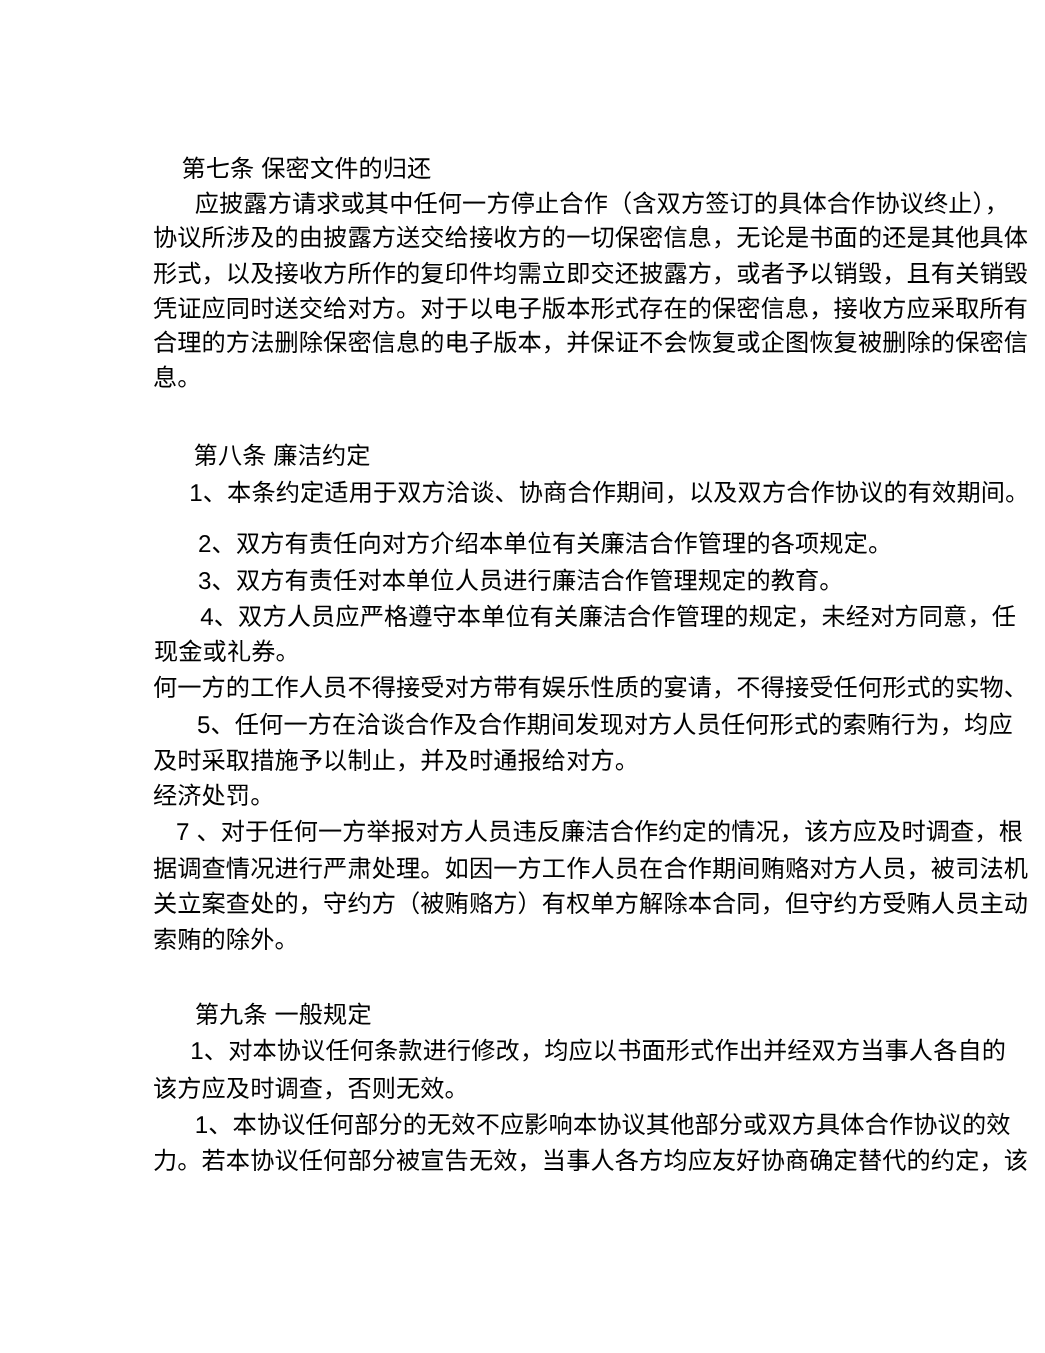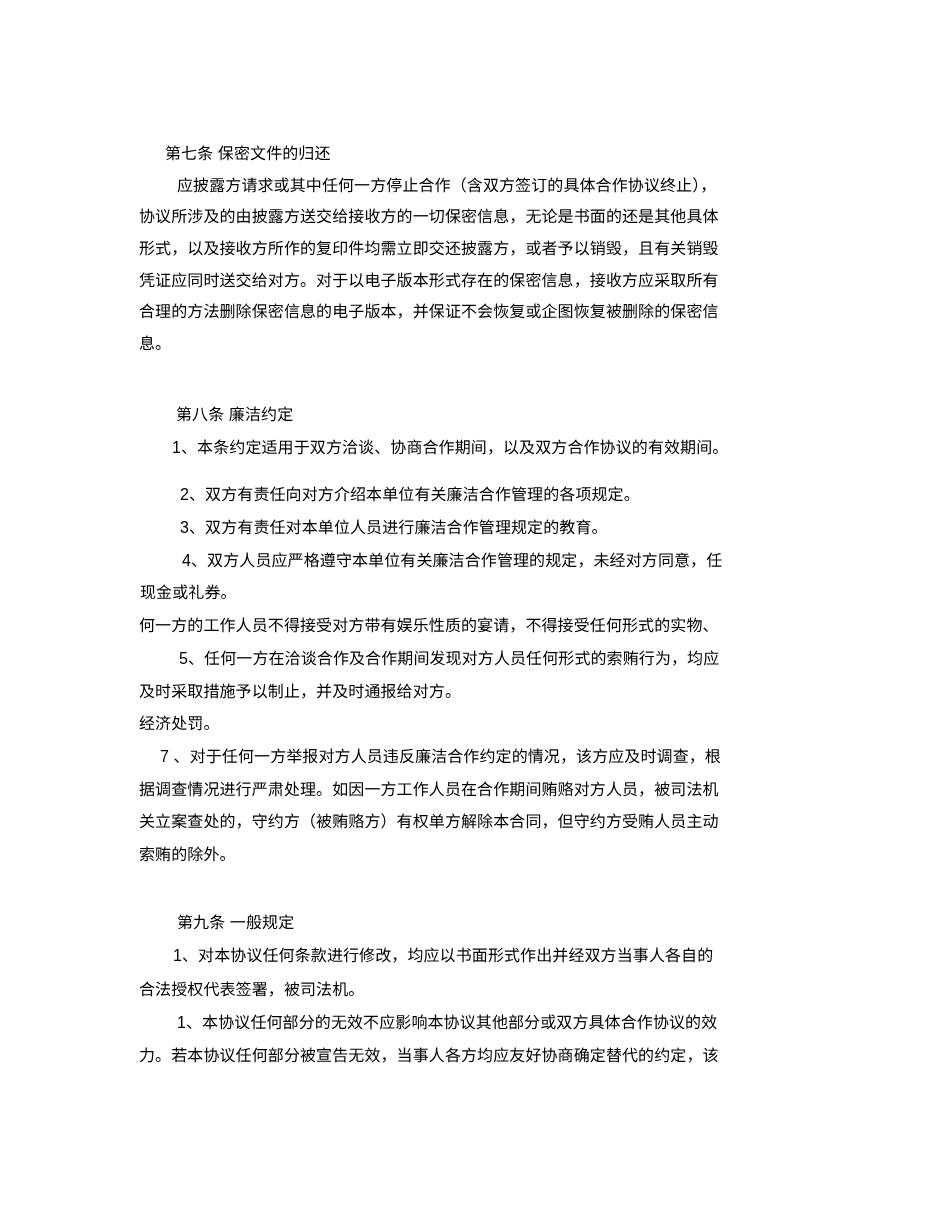--- a/index.html
+++ b/index.html
@@ -19,21 +19,21 @@
   }
   .doc-section {
     position: absolute;
     left: 139px;
     right: 0;
   }
   #section-article-7 { top: 138px; }
   #section-article-8 { top: 399px; }
   #section-article-9 { top: 906px; }
   .text-line {
-    font-size: 16px;
+    font-size: 22px;
     white-space: nowrap;
     font-weight: 400;
     letter-spacing: 0.1px;
     color: #000000;
   }
   #section-article-7 .text-line { line-height: 31.7px; height: 31.7px; }
   #section-article-8 .text-line { line-height: 32.7px; height: 32.7px; }
   #section-article-9 .text-line { line-height: 33.3px; height: 33.3px; }
 </style>
 </head>
@@ -61,17 +61,17 @@
       <div class="text-line">及时采取措施予以制止，并及时通报给对方。</div>
       <div class="text-line">经济处罚。</div>
       <div class="text-line" style="padding-left: 21px;">7 、对于任何一方举报对方人员违反廉洁合作约定的情况，该方应及时调查，根</div>
       <div class="text-line">据调查情况进行严肃处理。如因一方工作人员在合作期间贿赂对方人员，被司法机</div>
       <div class="text-line">关立案查处的，守约方（被贿赂方）有权单方解除本合同，但守约方受贿人员主动</div>
       <div class="text-line">索贿的除外。</div>
     </div>
   <div class="doc-section" id="section-article-9">
       <div class="text-line" style="padding-left: 38px;">第九条 一般规定</div>
       <div class="text-line" style="padding-left: 34px;">1、对本协议任何条款进行修改，均应以书面形式作出并经双方当事人各自的</div>
-      <div class="text-line">合法授权代表签署，被司法机。</div>
+      <div class="text-line">该方应及时调查，否则无效。</div>
       <div class="text-line" style="padding-left: 38px;">1、本协议任何部分的无效不应影响本协议其他部分或双方具体合作协议的效</div>
       <div class="text-line">力。若本协议任何部分被宣告无效，当事人各方均应友好协商确定替代的约定，该</div>
     </div>
 </div>
 
 </body></html>

